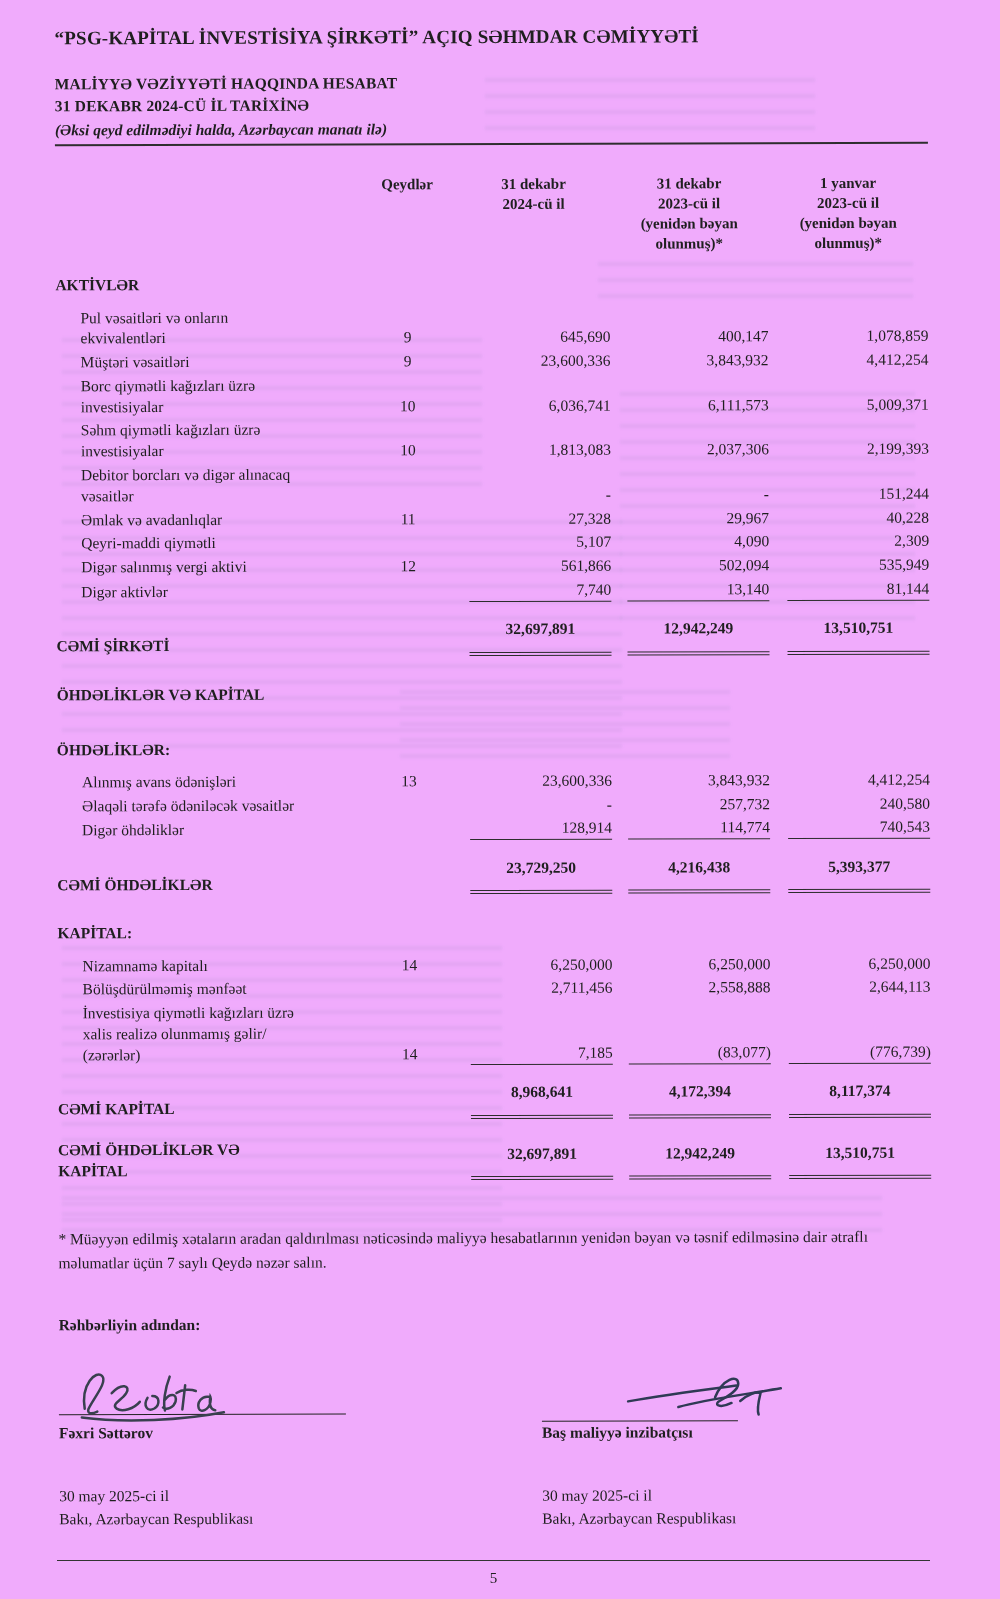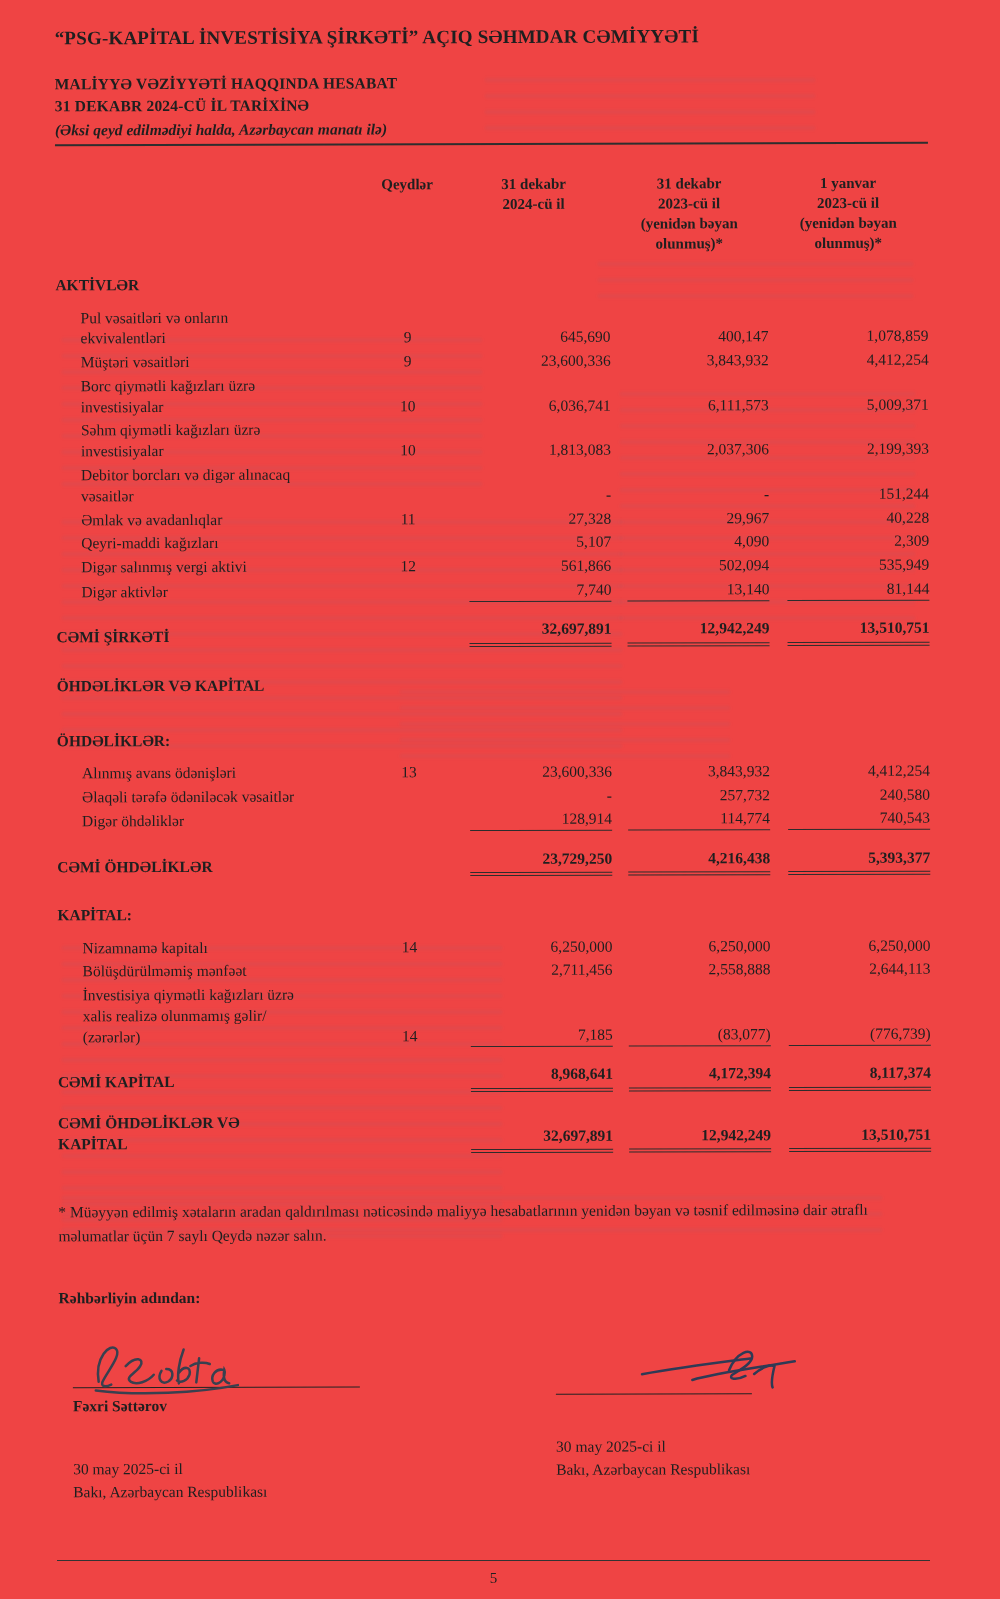--- a/index.html
+++ b/index.html
@@ -1,21 +1,21 @@
 <!DOCTYPE html>
 <html><head>
 <meta charset="utf-8">
 <style>
   * { margin:0; padding:0; box-sizing:border-box; }
   html,body { background:#ffffff; }
   body { font-family:"Liberation Serif","DejaVu Serif",serif; color:#1f1f1f; }
 
   .sheet {
     position:relative; width:1000px; height:1599px;
-    background:#ef4444; overflow:hidden; margin:0 auto;
+    background:#f0abfc; overflow:hidden; margin:0 auto;
   }
 
   
   .artifacts { position:absolute; inset:0; z-index:0; pointer-events:none; }
   .bt {
     position:absolute;
     background:repeating-linear-gradient(to bottom, rgba(100,118,150,0.085) 0 4px, rgba(0,0,0,0) 4px 16px);
     filter:blur(1.4px);
   }
 
@@ -35,27 +35,27 @@
   .c-note  { text-align:center; }
   .c-val   { text-align:right; }
   .c-val .iv { margin-left:auto; width:142px; }
 
   .row-item td { padding-top:1.5px; padding-bottom:1.5px; }
   .row-item .c-label { padding-left:25px; }
   .row-section td { font-weight:bold; padding-top:24px; padding-bottom:10px;font-family:Liberation Serif, serif; }
   .bs tbody tr:first-child td { padding-top:8px; }
   .row-total td { font-weight:bold; padding-top:16px; padding-bottom:4px; }
   .row-item.ul .c-val .iv { border-bottom:1.5px solid #2c2c2c; }
-  .row-total .c-val .iv { border-bottom:4px double #2c2c2c; padding-bottom:3px; }
+  .row-total .c-val .iv { border-bottom:4px double #2c2c2c; padding-bottom:12px;text-align:center; }
 
   .footnote { margin-top:42px; font-size:15.5px; line-height:1.5; }
   .mgmt-heading { margin-top:42px; font-size:15.5px; font-weight:bold; }
 
   .sig-area { position:relative; margin-top:30px; height:220px; }
-  .sig-col { position:absolute; top:0; width:340px;margin-left:14px; }
+  .sig-col { position:absolute; top:0; width:340px; }
   .sig-col.left { left:0; }
   .sig-col.right { left:483px; top:4px; }
   .sig-img { display:block; height:58px; }
   .sig-col.left  .sig-img { margin-left:8px; margin-bottom:-8px; }
   .sig-col.right .sig-img { margin-left:80px; margin-bottom:-4px; }
   .sig-line { border-bottom:1.5px solid #222; }
   .sig-col.left  .sig-line { width:287px; }
   .sig-col.right .sig-line { width:196px; }
   .sig-name { font-weight:bold; font-size:15.5px; margin-top:7px; line-height:1.4; }
   .sig-role { font-weight:bold; font-size:15.5px; line-height:1.4; }
@@ -208,21 +208,21 @@
               <div class="iv">27,328</div>
             </td>
             <td class="c-val">
               <div class="iv">29,967</div>
             </td>
             <td class="c-val">
               <div class="iv">40,228</div>
             </td>
           </tr>
           <tr class="row-item">
-            <td class="c-label">Qeyri-maddi kağızları</td>
+            <td class="c-label">Qeyri-maddi qiymətli</td>
             <td class="c-note"></td>
             <td class="c-val">
               <div class="iv">5,107</div>
             </td>
             <td class="c-val">
               <div class="iv">4,090</div>
             </td>
             <td class="c-val">
               <div class="iv">2,309</div>
             </td>
@@ -451,20 +451,21 @@
       </div>
 
       <div class="sig-col right">
         <svg class="sig-img" viewBox="0 0 175 60" width="170" height="58" fill="none" stroke="#2f3a55" stroke-width="2.6" stroke-linecap="round">
           <path d="M6 36 C44 29 86 24 118 20"></path>
           <path d="M96 32 C104 13 120 8 120 18 C120 26 105 33 99 37 C95 41 103 43 113 38"></path>
           <path d="M122 36 C130 29 139 26 143 28 C141 36 139 45 141 50"></path>
           <path d="M58 42 C82 35 122 30 164 23"></path>
         </svg>
         <div class="sig-line"></div>
+        <div class="sig-role">Baş maliyyə inzibatçısı</div>
         <div class="sig-date">30 may 2025-ci il</div>
         <div class="sig-place">Bakı, Azərbaycan Respublikası</div>
       </div>
 
     </div>
   </div>
 
   <div class="bottom">
     <div class="bottom-rule"></div>
     <div class="page-num">5</div>

